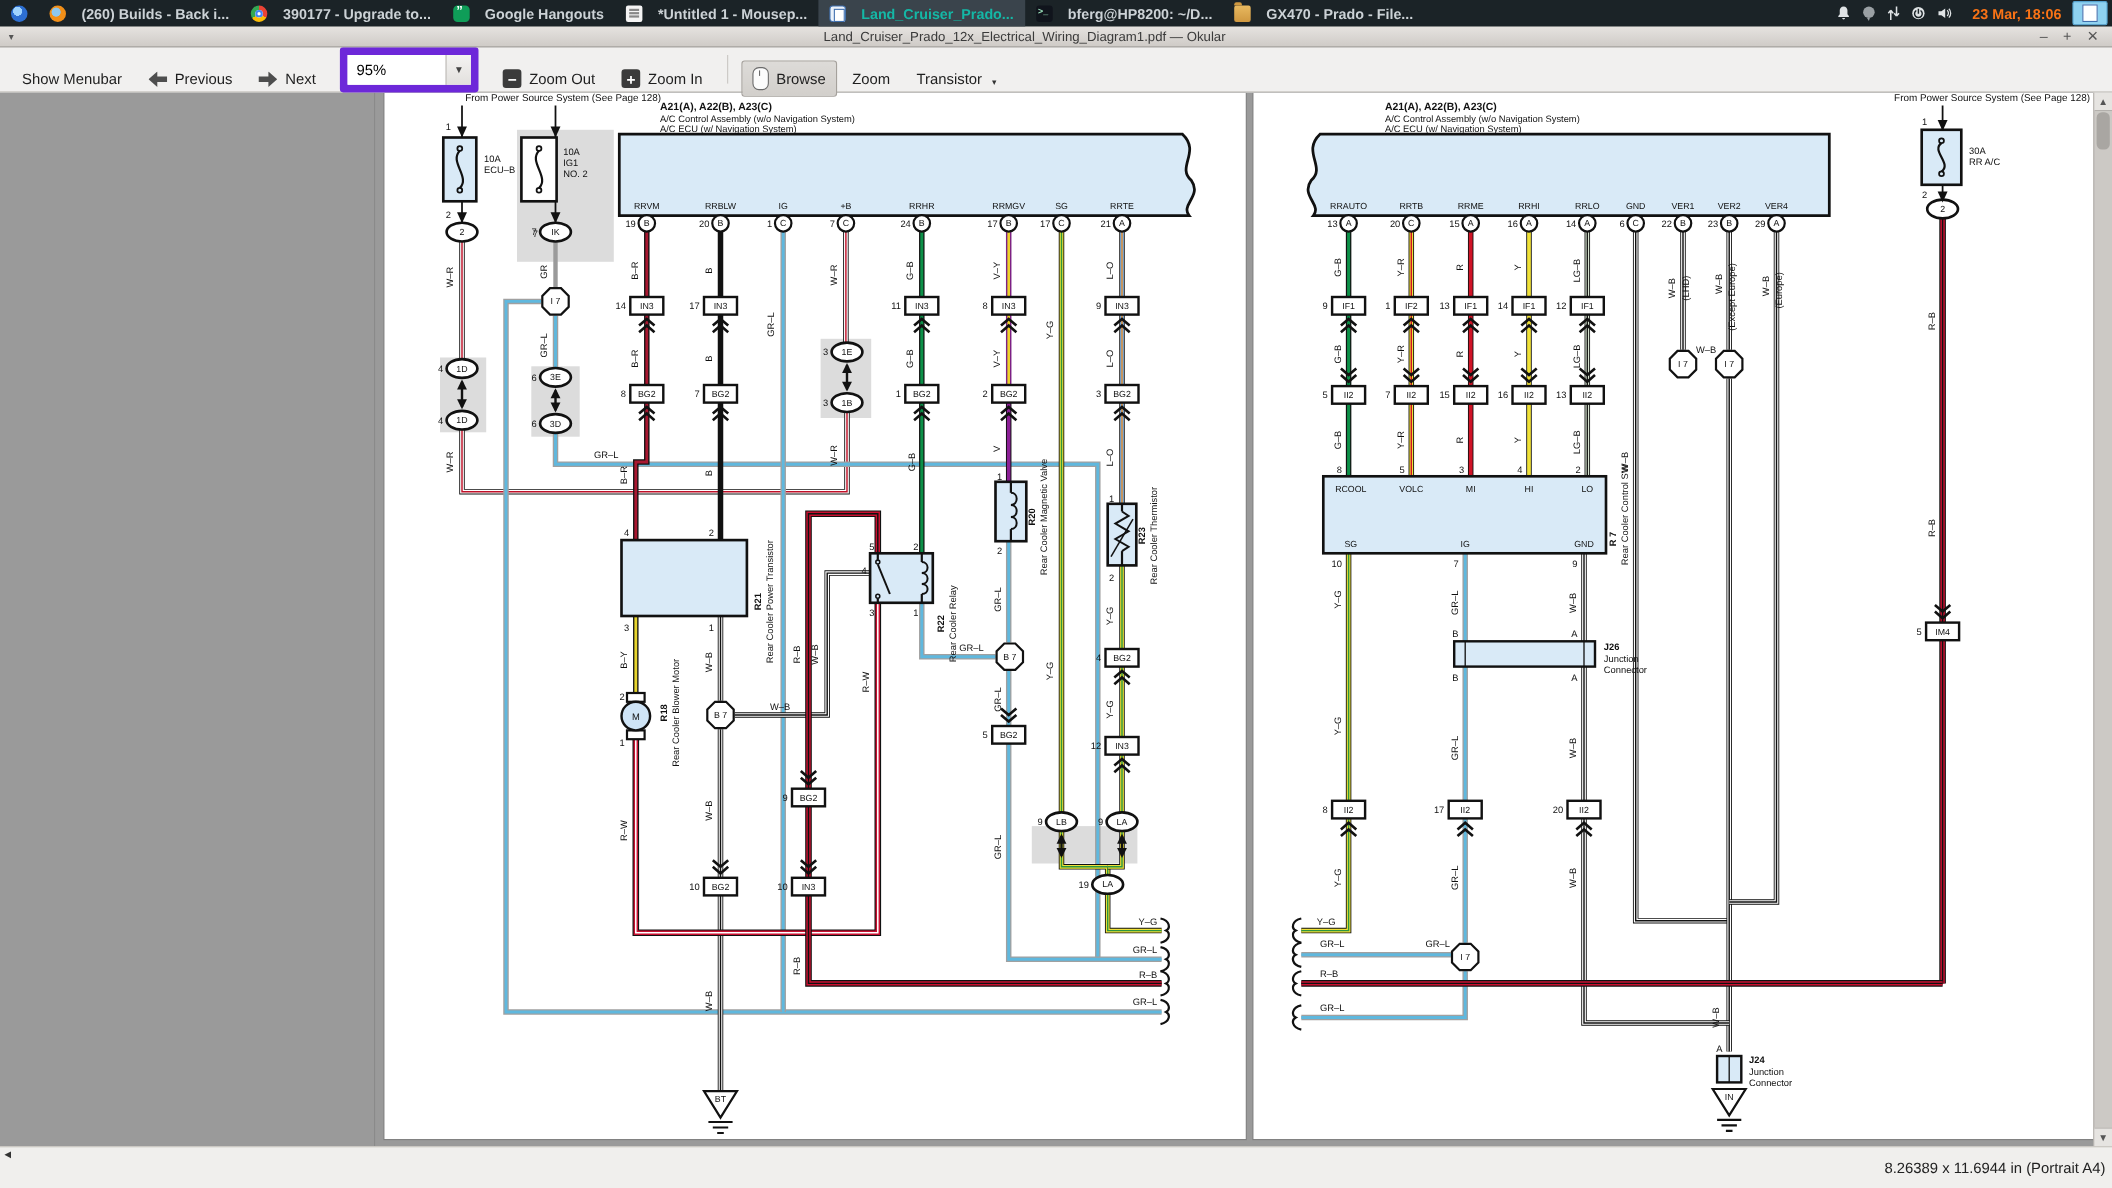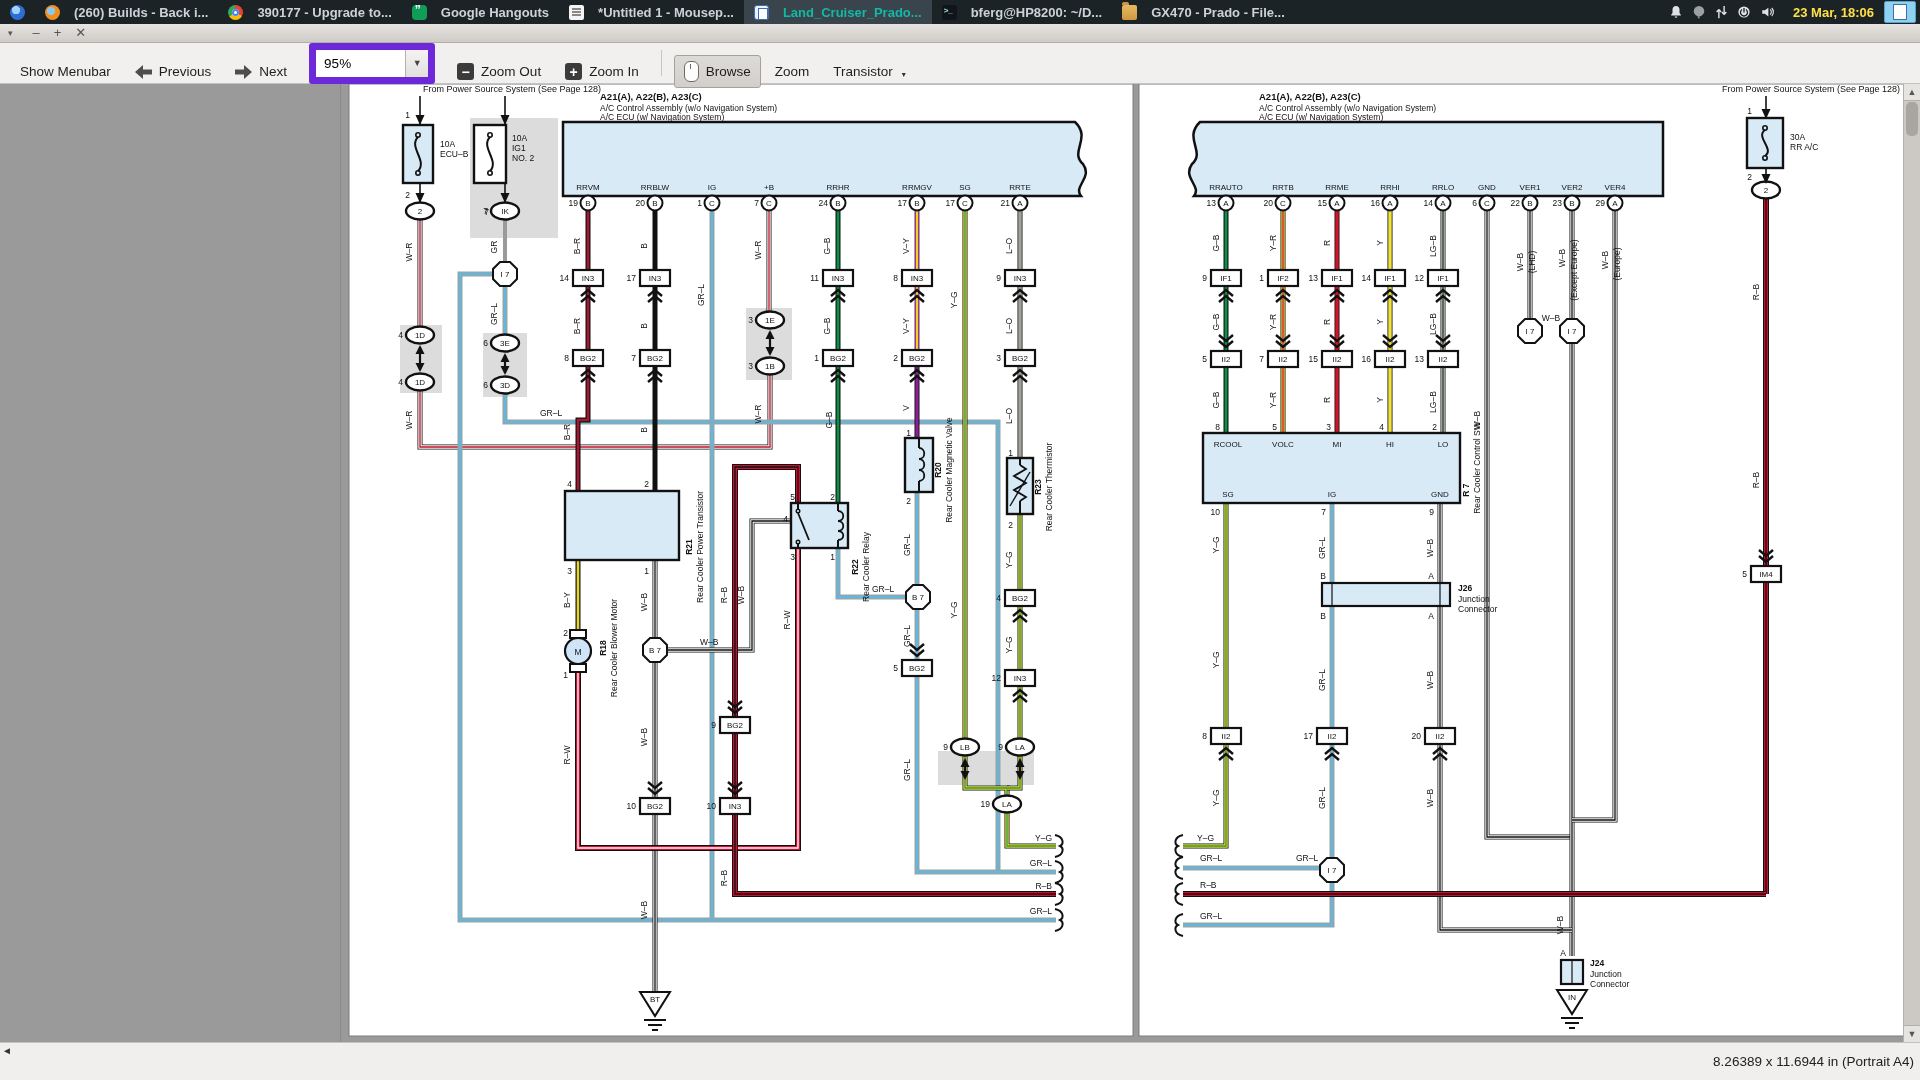--- a/index.html
+++ b/index.html
@@ -20,21 +20,21 @@
   .ico-mousepad::after{content:"";position:absolute;left:3px;top:3px;width:9px;height:2px;background:#888;box-shadow:0 3px 0 #888,0 6px 0 #888;}
   .ico-okular{background:#eaf2fb;border:1px solid #3f6fae;box-sizing:border-box;}
   .ico-okular::after{content:"";position:absolute;left:3px;top:2px;width:8px;height:10px;background:#fff;border:1px solid #3f6fae;}
   .ico-terminal{background:#10141c;}
   .ico-terminal::after{content:">_";position:absolute;left:2px;top:1px;font-size:8px;color:#9fe8c0;font-weight:bold;}
   .ico-folder{background:linear-gradient(#e8b960,#cf9840);border-radius:2px;}
   .ico-folder::before{content:"";position:absolute;left:0;top:-3px;width:7px;height:3px;background:#cf9840;border-radius:2px 2px 0 0;}
   .tb-spacer{flex:1;}
   .tray{display:flex;align-items:center;gap:9px;padding:0 8px;}
   .tray svg{display:block;}
-  .tb-clock{color:#fde047;font-size:13px;padding:0 10px;white-space:nowrap;}
+  .tb-clock{color:#f97316;font-size:13px;padding:0 10px;white-space:nowrap;}
   .ws-badge{width:30px;height:20px;background:#8fd2f0;border:1px solid #57a3cf;border-radius:2px;margin-right:4px;display:flex;align-items:center;justify-content:center;}
   .ws-badge span{width:12px;height:14px;background:#fff;border:1px solid #3f6fae;display:block;}
   
   .titlebar{position:absolute;left:0;top:24px;width:1920px;height:18px;
     background:linear-gradient(#e6e3e0,#cfcbc7);border-bottom:1px solid #b2aeaa;
     display:flex;align-items:center;font-size:12px;color:#3a3a3a;z-index:29;}
   .tb-arrow{padding:0 8px;font-size:9px;color:#555;}
   .tb-title{flex:1;text-align:center;}
   .win-controls{display:flex;gap:14px;padding:0 12px;color:#555;font-size:13px;}
   .win-controls span{cursor:default;line-height:16px;}
@@ -137,20 +137,21 @@
       </span>
   </div>
   <div class="tb-clock">23 Mar, 18:06</div>
   <div class="ws-badge">
       <span></span>
     </div>
 </div>
 
 <div class="titlebar">
   <span class="tb-arrow">▾</span>
+  <span class="tb-title">Land_Cruiser_Prado_12x_Electrical_Wiring_Diagram1.pdf — Okular</span>
   <span class="win-controls">
     <span>–</span>
     <span>+</span>
     <span>✕</span>
   </span>
 </div>
 
 <div class="toolbar">
   <button class="tbtn">
       <span>Show Menubar</span>

